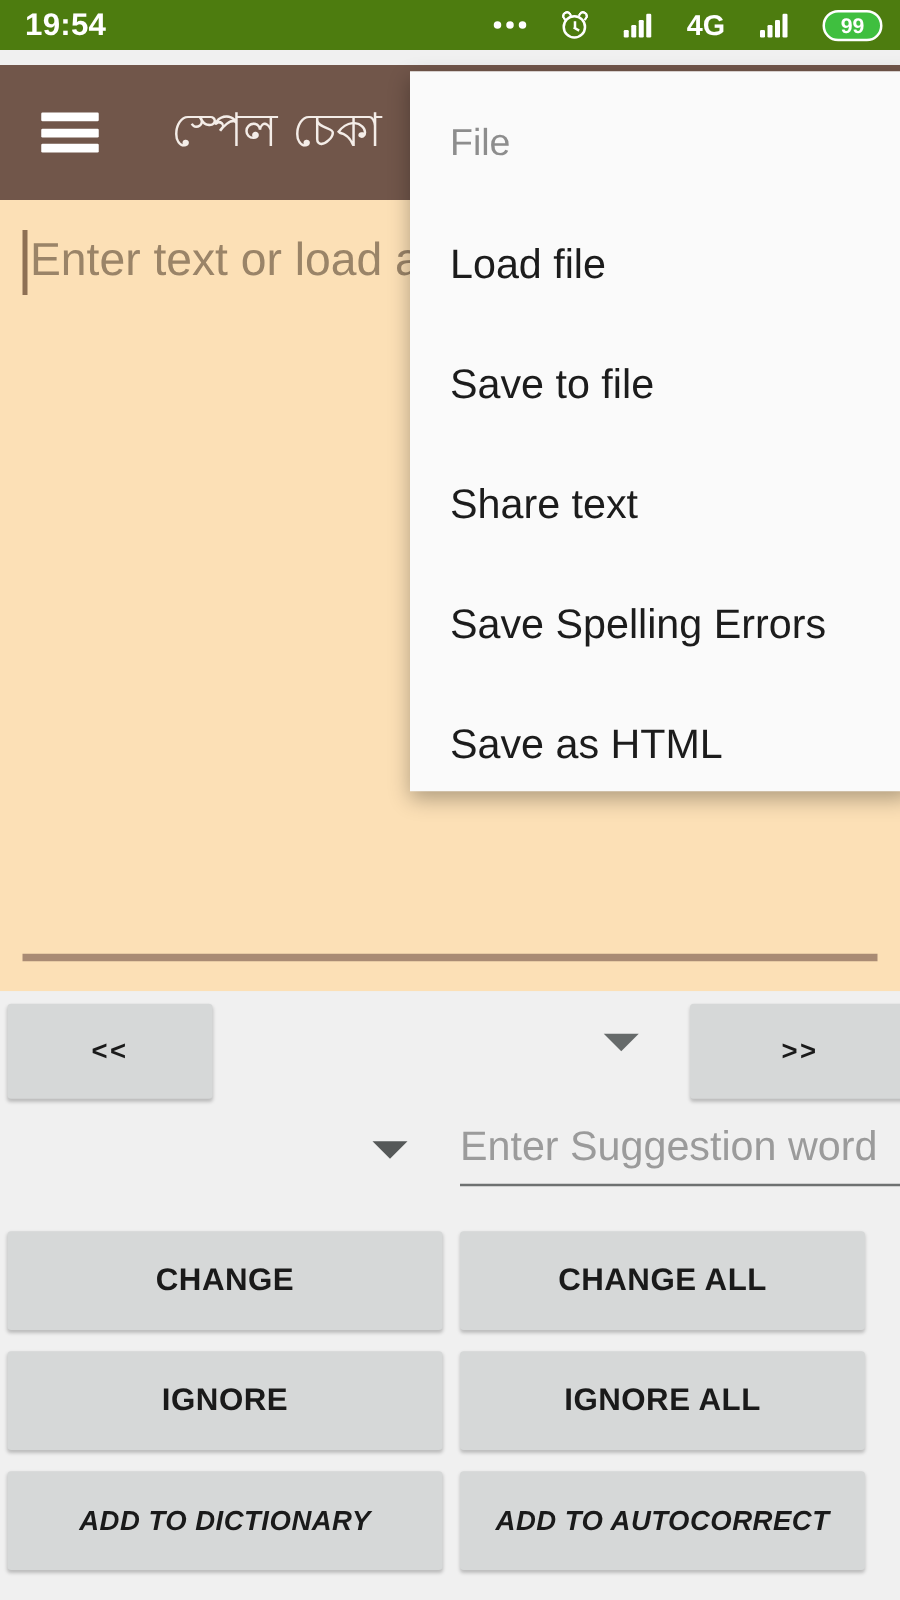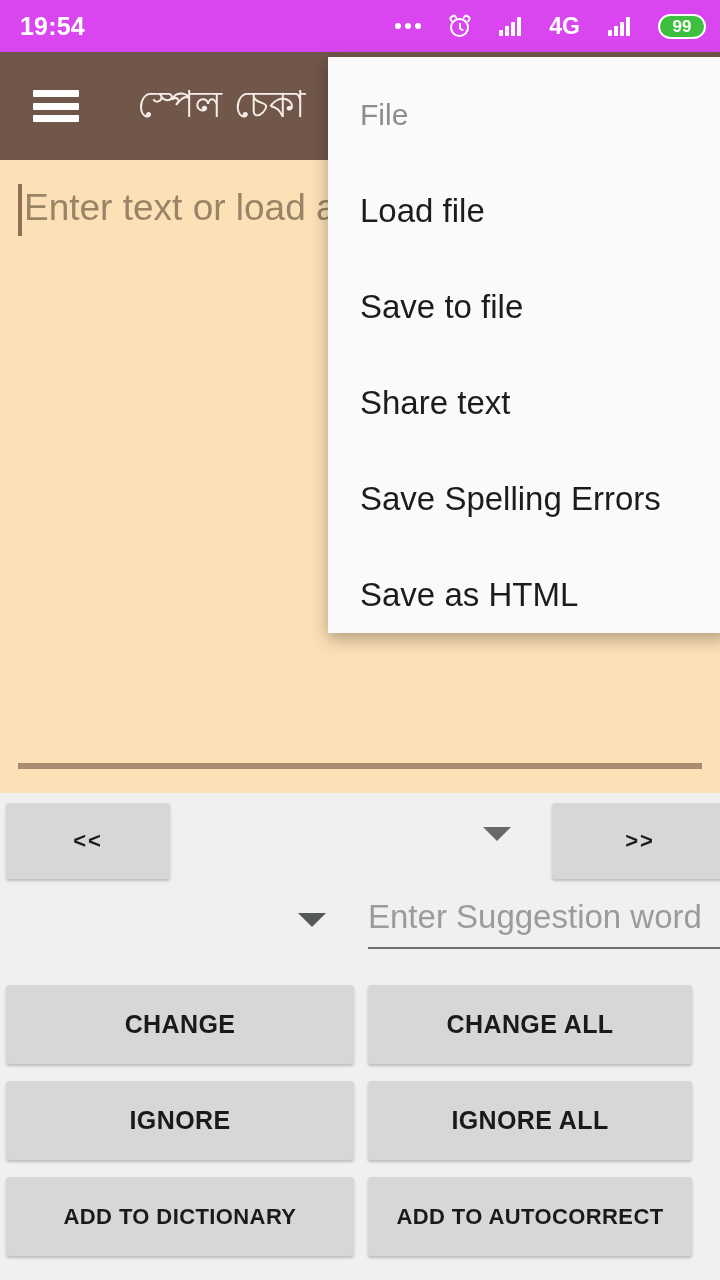--- a/index.html
+++ b/index.html
@@ -6,22 +6,22 @@
   html,body { width:720px; height:1280px; }
   body {
     font-family:"Liberation Sans", sans-serif;
     background:#F0F0F0;
     overflow:hidden;
     position:relative;
   }
 
   
   #status-bar {
-    position:absolute; left:0; top:0; width:720px; height:52px;
-    background:#d946ef;
+    position:absolute; left:0; top:0; width:720px; height:40px;
+    background:#4d7c0f;
     display:flex; align-items:center; justify-content:space-between;
     padding:0 14px 0 20px;
   }
   #status-clock {
     color:#FFFFFF; font-size:25px; font-weight:bold; letter-spacing:.2px;
   }
   #status-icons { display:flex; align-items:center; gap:28px; }
   .dots { display:flex; align-items:center; gap:4px; }
   .dots i { width:6px; height:6px; border-radius:50%; background:#FFFFFF; display:block; }
   .alarm { position:relative; width:22px; height:22px; }
@@ -121,21 +121,21 @@
     border:none; border-bottom:2px solid #6E7171; background:transparent;
     font-size:33px; color:#9B9B9B; outline:none;
     font-family:"Liberation Sans",sans-serif;
   }
   #suggestion-input::placeholder { color:#9B9B9B; opacity:1; }
 
   .action-row { position:relative; height:96px; }
   .action-row .btn { position:absolute; top:0; height:79px; font-size:25px; letter-spacing:.4px; }
   .btn-left  { left:6px;   width:348px; }
   .btn-right { left:368px; width:324px; }
-  .btn-small { font-size:22px !important; }
+  .btn-small { font-size:22px !important;font-style:italic; }
 
   
   #file-menu {
     position:absolute; left:328px; top:57px; width:400px; height:576px;
     background:#FAFAFA;
     box-shadow:0 6px 16px rgba(0,0,0,.30);
     padding-top:10px;
   }
   .menu-item {
     height:96px; display:flex; align-items:center; padding-left:32px;

